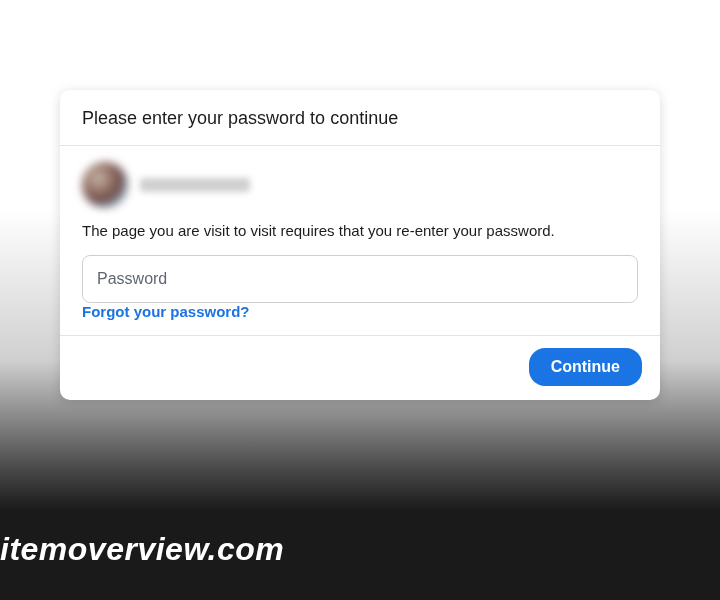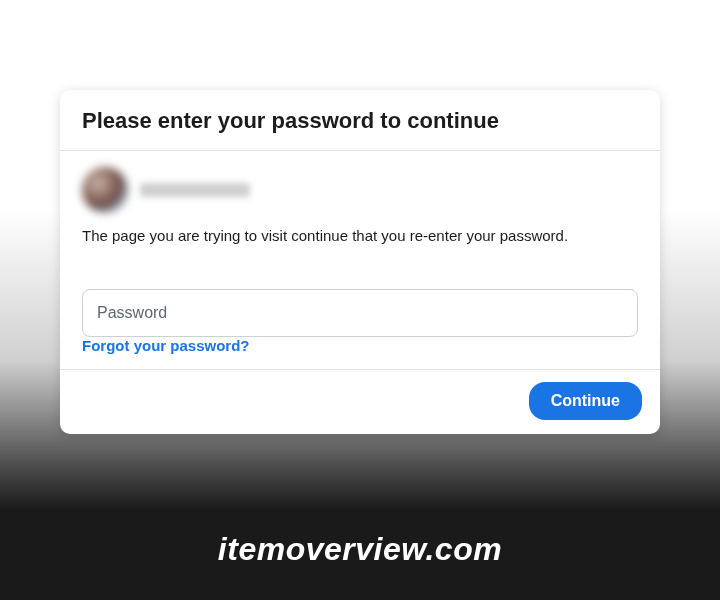--- a/index.html
+++ b/index.html
@@ -23,22 +23,22 @@
       background: #ffffff;
       border-radius: 10px;
       box-shadow: 0 2px 12px rgba(0,0,0,0.15);
       overflow: hidden;
     }
     .dialog-header {
       padding: 18px 22px 16px 22px;
       border-bottom: 1px solid #e4e4e4;
     }
     .dialog-title {
-      font-size: 22px;
-      font-weight: 700;
+      font-size: 18px;
+      font-weight: 400;
       color: #1c1c1c;
     }
     .dialog-body {
       padding: 16px 22px 14px 22px;
       border-bottom: 1px solid #e4e4e4;
     }
     .user-row {
       display: flex;
       align-items: center;
       gap: 12px;
@@ -64,21 +64,20 @@
       margin-bottom: 16px;
     }
     .password-input {
       width: 100%;
       padding: 14px 14px;
       font-size: 16px;
       border: 1px solid #ccd0d5;
       border-radius: 8px;
       color: #1c1c1c;
       background: #ffffff;
-      margin-top: 29px;
     }
     .password-input::placeholder {
       color: #606770;
     }
     .forgot-link {
       display: inline-block;
       font-size: 15px;
       font-weight: 600;
       color: #1b74e4;
       text-decoration: none;
@@ -97,41 +96,40 @@
       font-size: 16px;
       font-weight: 600;
       border-radius: 16px;
       cursor: pointer;
     }
     .watermark {
       position: absolute;
       bottom: 32px;
       left: 0;
       right: 0;
-      text-align: center;
       color: #ffffff;
       font-size: 32px;
       font-weight: 700;
       font-style: italic;
       letter-spacing: 0.5px;
     }
   </style>
 </head>
 <body>
 
 <div class="dialog">
   <div class="dialog-header">
     <div class="dialog-title">Please enter your password to continue</div>
   </div>
   <div class="dialog-body">
     <div class="user-row">
       <div class="avatar"></div>
       <div class="user-name"></div>
     </div>
-    <div class="prompt-text">The page you are trying to visit continue that you re-enter your password.</div>
+    <div class="prompt-text">The page you are visit to visit requires that you re-enter your password.</div>
     <input type="password" class="password-input" placeholder="Password" style="">
     <a class="forgot-link">Forgot your password?</a>
   </div>
   <div class="dialog-footer">
     <button class="continue-btn">Continue</button>
   </div>
 </div>
 
 <div class="watermark">itemoverview.com</div>
 

